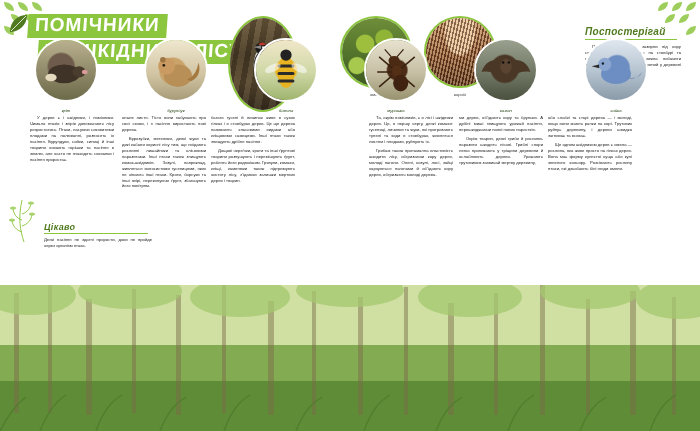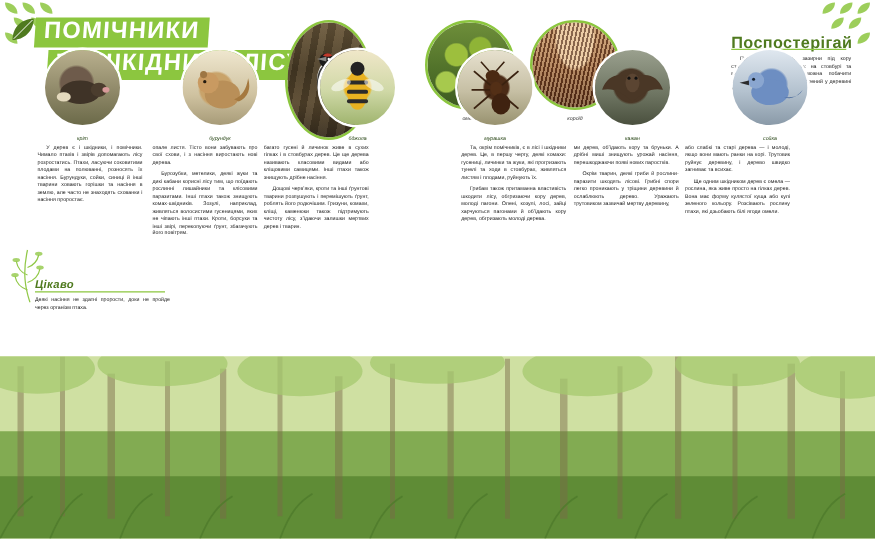--- a/index.html
+++ b/index.html
@@ -69,21 +69,21 @@
   #col2 { left: 122px; top: 115px; width: 84px; }
   #col3 { left: 211px; top: 115px; width: 84px; }
   #col4 { left: 369px; top: 115px; width: 84px; }
   #col5 { left: 459px; top: 115px; width: 84px; }
   #col6 { left: 548px; top: 115px; width: 84px; }
   #colR { left: 585px; top: 44px; width: 96px; }
 
   
   .fact {
     position: absolute;
-    left: 28px; top: 222px;
+    left: 44px; top: 222px;
     width: 108px;
   }
   .fact-head {
     font-size: 9px;
     color: #4f7a1f;
     font-style: italic;
     font-weight: bold;
     letter-spacing: 0.3px;
   }
   .fact-rule {
@@ -95,22 +95,23 @@
     font-size: 4.2px;
     line-height: 1.45;
     text-align: justify;
     color: #1a1a1a;
   }
 
   
   .observe-head {
     position: absolute;
     left: 585px; top: 26px;
-    font-size: 13px;
+    font-size: 10px;
     color: #4f7a1f;
+    font-style: italic;
     font-weight: bold;
     letter-spacing: 0.3px;
   }
   .observe-rule {
     position: absolute;
     left: 585px; top: 39px;
     width: 92px; height: 1px;
     background: #8cc63f;
   }
 

